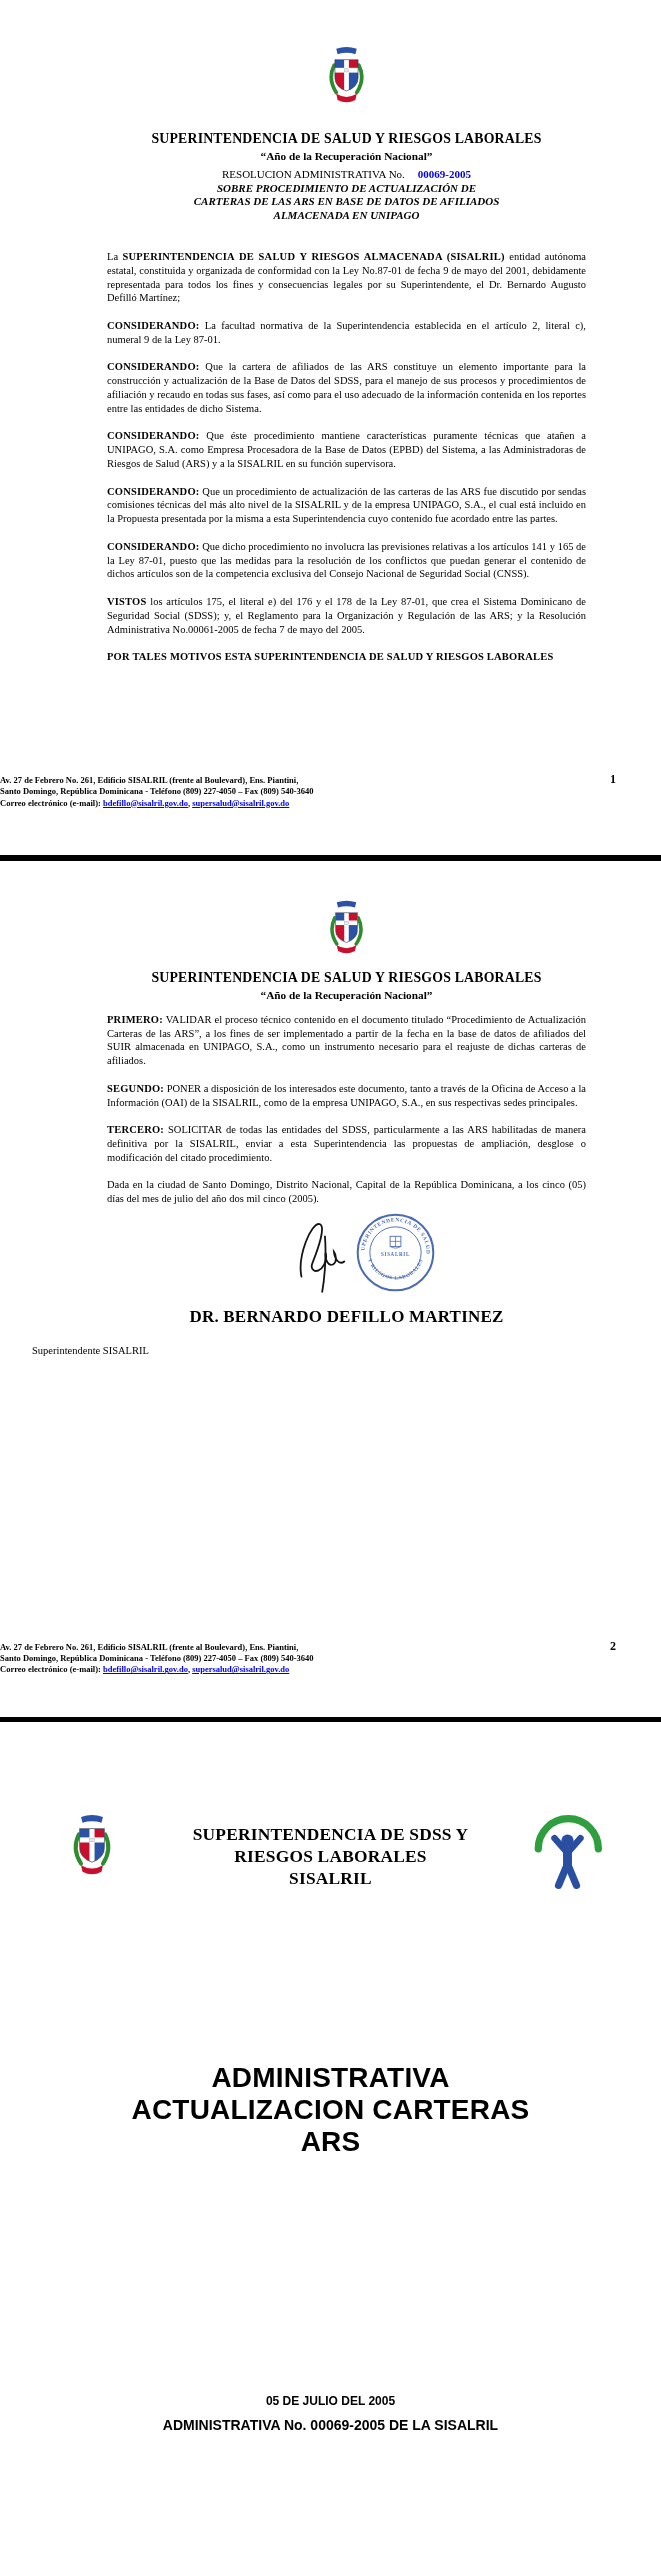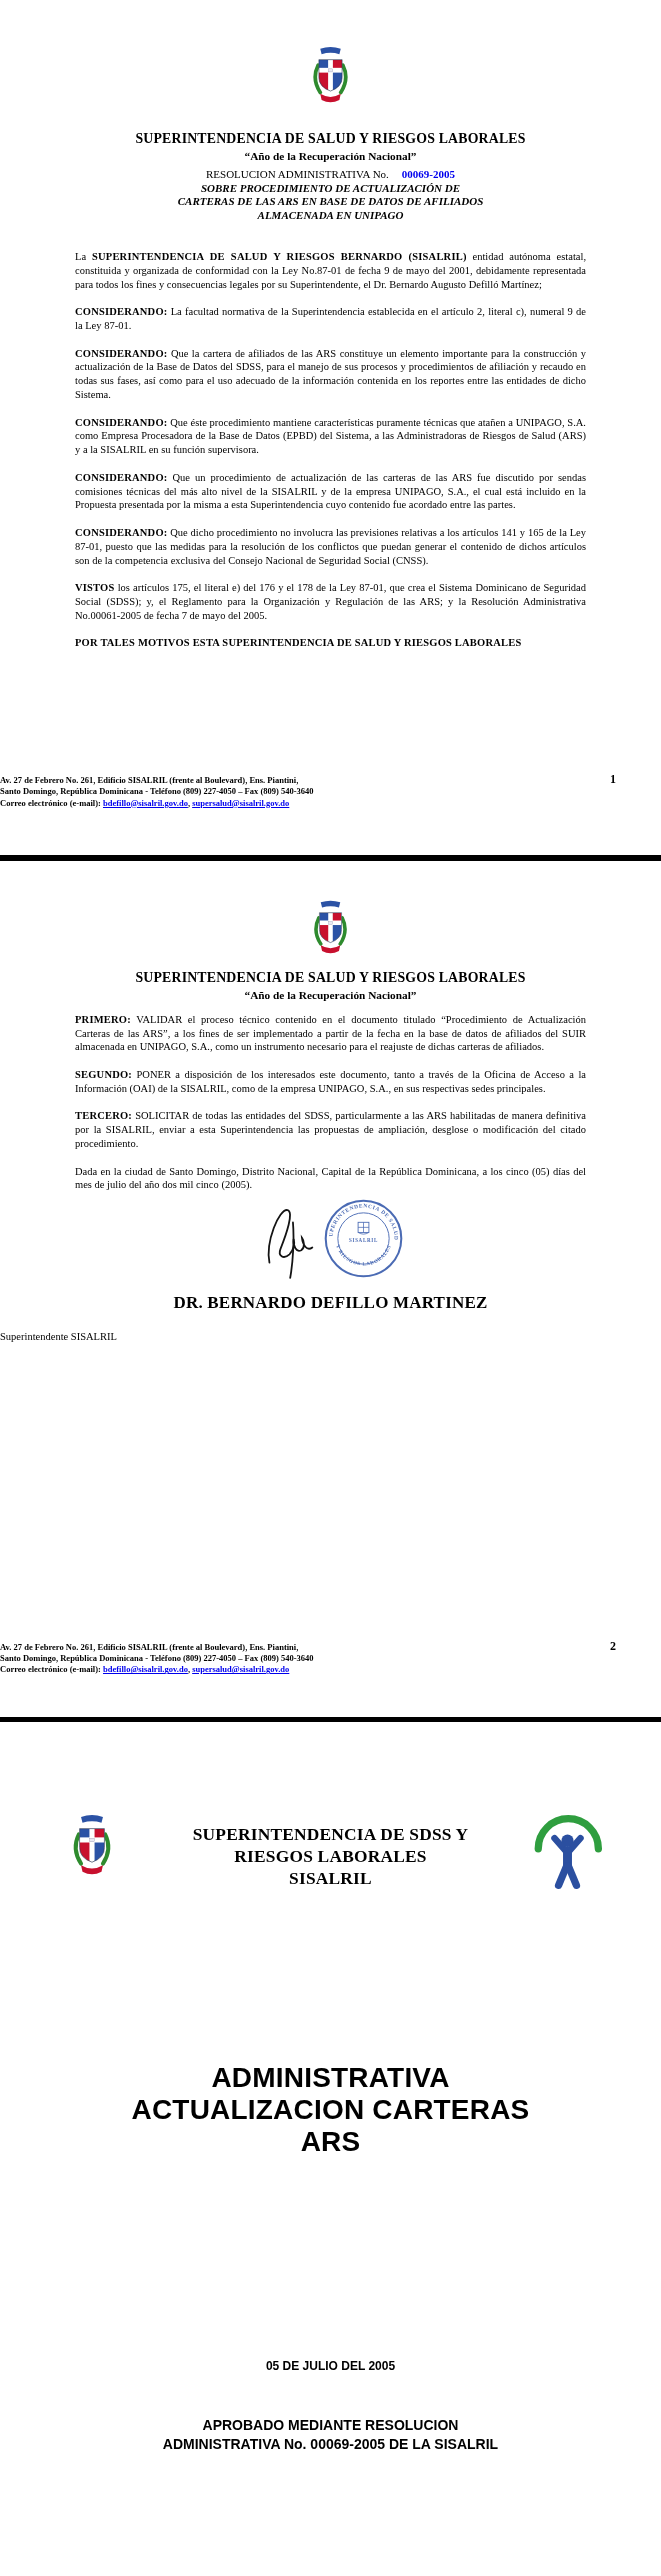--- a/index.html
+++ b/index.html
@@ -1,21 +1,21 @@
 <!DOCTYPE html>
 <html style="font-size:13px"><head>
 <meta charset="utf-8">
 <style>
   * { margin:0; padding:0; box-sizing:border-box; }
   html,body { background:#ffffff; }
   body {
     width:661px; height:2576px; position:relative;
     font-family:"Liberation Serif", serif; color:#000;
   }
-  .page { position:relative; width:661px; overflow:hidden; background:#fff; }
+  .page { position:relative; width:661px; overflow:hidden; background:#fff;padding-left:32px; }
   #page-1 { height:855px; }
   #page-2 { height:856px; }
   #page-3 { height:854px; }
   .separator { width:661px; height:5.7px; background:#000; }
 
   .crest { display:block; margin:0 auto; }
   .crest-p1 { width:41px; height:75px; margin-top:44px; }
   .crest-p2 { width:39px; height:71px; margin-top:37px; }
 
   .org-title { text-align:center; font-weight:bold; font-size:13.8px; margin-top:12px; letter-spacing:0.2px; }
@@ -49,21 +49,21 @@
 
   .p3-header { position:absolute; top:91px; left:0; width:100%; display:flex; align-items:flex-start; padding:0 53px; }
   .p3-crest-box { width:78px; height:78px; flex:0 0 auto; display:flex; align-items:center; justify-content:center; }
   .p3-title { flex:1 1 auto; text-align:center; font-weight:bold; font-size:17.4px; line-height:22px; padding-top:9.7px; letter-spacing:0.2px; }
   .p3-logo-box { width:78px; height:78px; flex:0 0 auto; }
   .p3-crest { width:62px; height:76px; }
   .p3-logo { width:75px; height:78px; }
 
   .doc-title { position:absolute; top:340px; left:0; width:100%; text-align:center;
     font-family:"Liberation Sans", sans-serif; font-weight:bold; font-size:28px; line-height:32px; letter-spacing:0.2px; }
-  .doc-date { position:absolute; top:637px; left:0; width:100%; text-align:center;
+  .doc-date { position:absolute; top:672px; left:0; width:100%; text-align:center;
     font-family:"Liberation Sans", sans-serif; font-weight:bold; font-size:12px; }
   .doc-approval { position:absolute; top:694px; left:0; width:100%; text-align:center;
     font-family:"Liberation Sans", sans-serif; font-weight:bold; font-size:14px; line-height:18.6px; }
 
   .svgdefs { position:absolute; width:0; height:0; overflow:hidden; }
 </style>
 </head>
 <body>
 
 <svg class="svgdefs" aria-hidden="true">
@@ -120,21 +120,21 @@
   <div class="motto">“Año de la Recuperación Nacional”</div>
 
   <div class="res-block">
     <div><span>RESOLUCION ADMINISTRATIVA No.</span><span class="res-num">00069-2005</span></div>
     <div class="res-subject">SOBRE PROCEDIMIENTO DE ACTUALIZACIÓN DE</div>
     <div class="res-subject">CARTERAS DE LAS ARS EN BASE DE DATOS DE AFILIADOS</div>
     <div class="res-subject">ALMACENADA EN UNIPAGO</div>
   </div>
 
   <div class="body-text">
-    <p><span>La </span><b>SUPERINTENDENCIA DE SALUD Y RIESGOS BERNARDO (SISALRIL)</b><span> entidad autónoma estatal, constituida y organizada de conformidad con la Ley No.87-01 de fecha 9 de mayo del 2001, debidamente representada para todos los fines y consecuencias legales por su Superintendente, el Dr. Bernardo Augusto Defilló Martínez;</span></p>
+    <p><span>La </span><b>SUPERINTENDENCIA DE SALUD Y RIESGOS ALMACENADA (SISALRIL)</b><span> entidad autónoma estatal, constituida y organizada de conformidad con la Ley No.87-01 de fecha 9 de mayo del 2001, debidamente representada para todos los fines y consecuencias legales por su Superintendente, el Dr. Bernardo Augusto Defilló Martínez;</span></p>
     <p><b>CONSIDERANDO:</b><span> La facultad normativa de la Superintendencia establecida en el artículo 2, literal c), numeral 9 de la Ley 87-01.</span></p>
     <p><b>CONSIDERANDO:</b><span> Que la cartera de afiliados de las ARS constituye un elemento importante para la construcción y actualización de la Base de Datos del SDSS, para el manejo de sus procesos y procedimientos de afiliación y recaudo en todas sus fases, así como para el uso adecuado de la información contenida en los reportes entre las entidades de dicho Sistema.</span></p>
     <p><b>CONSIDERANDO:</b><span> Que éste procedimiento mantiene características puramente técnicas que atañen a UNIPAGO, S.A. como Empresa Procesadora de la Base de Datos (EPBD) del Sistema, a las Administradoras de Riesgos de Salud (ARS) y a la SISALRIL en su función supervisora.</span></p>
     <p><b>CONSIDERANDO:</b><span> Que un procedimiento de actualización de las carteras de las ARS fue discutido por sendas comisiones técnicas del más alto nivel de la SISALRIL y de la empresa UNIPAGO, S.A., el cual está incluido en la Propuesta presentada por la misma a esta Superintendencia cuyo contenido fue acordado entre las partes.</span></p>
     <p><b>CONSIDERANDO:</b><span> Que dicho procedimiento no involucra las previsiones relativas a los artículos 141 y 165 de la Ley 87-01, puesto que las medidas para la resolución de los conflictos que puedan generar el contenido de dichos artículos son de la competencia exclusiva del Consejo Nacional de Seguridad Social (CNSS).</span></p>
     <p><b>VISTOS</b><span> los artículos 175, el literal e) del 176 y el 178 de la Ley 87-01, que crea el Sistema Dominicano de Seguridad Social (SDSS); y, el Reglamento para la Organización y Regulación de las ARS; y la Resolución Administrativa No.00061-2005 de fecha 7 de mayo del 2005.</span></p>
     <p><b>POR TALES MOTIVOS ESTA SUPERINTENDENCIA DE SALUD Y RIESGOS LABORALES</b></p>
   </div>
 
   <div class="doc-footer">
@@ -211,17 +211,16 @@
 
   <div class="doc-title">
     <div>ADMINISTRATIVA</div>
     <div>ACTUALIZACION CARTERAS</div>
     <div>ARS</div>
   </div>
 
   <div class="doc-date">05 DE JULIO DEL 2005</div>
 
   <div class="doc-approval">
-    <div>APROBADO MEDIANTE RESOLUCION</div>
     <div>ADMINISTRATIVA No. 00069-2005 DE LA SISALRIL</div>
   </div>
 </div>
 
 
 </body></html>

